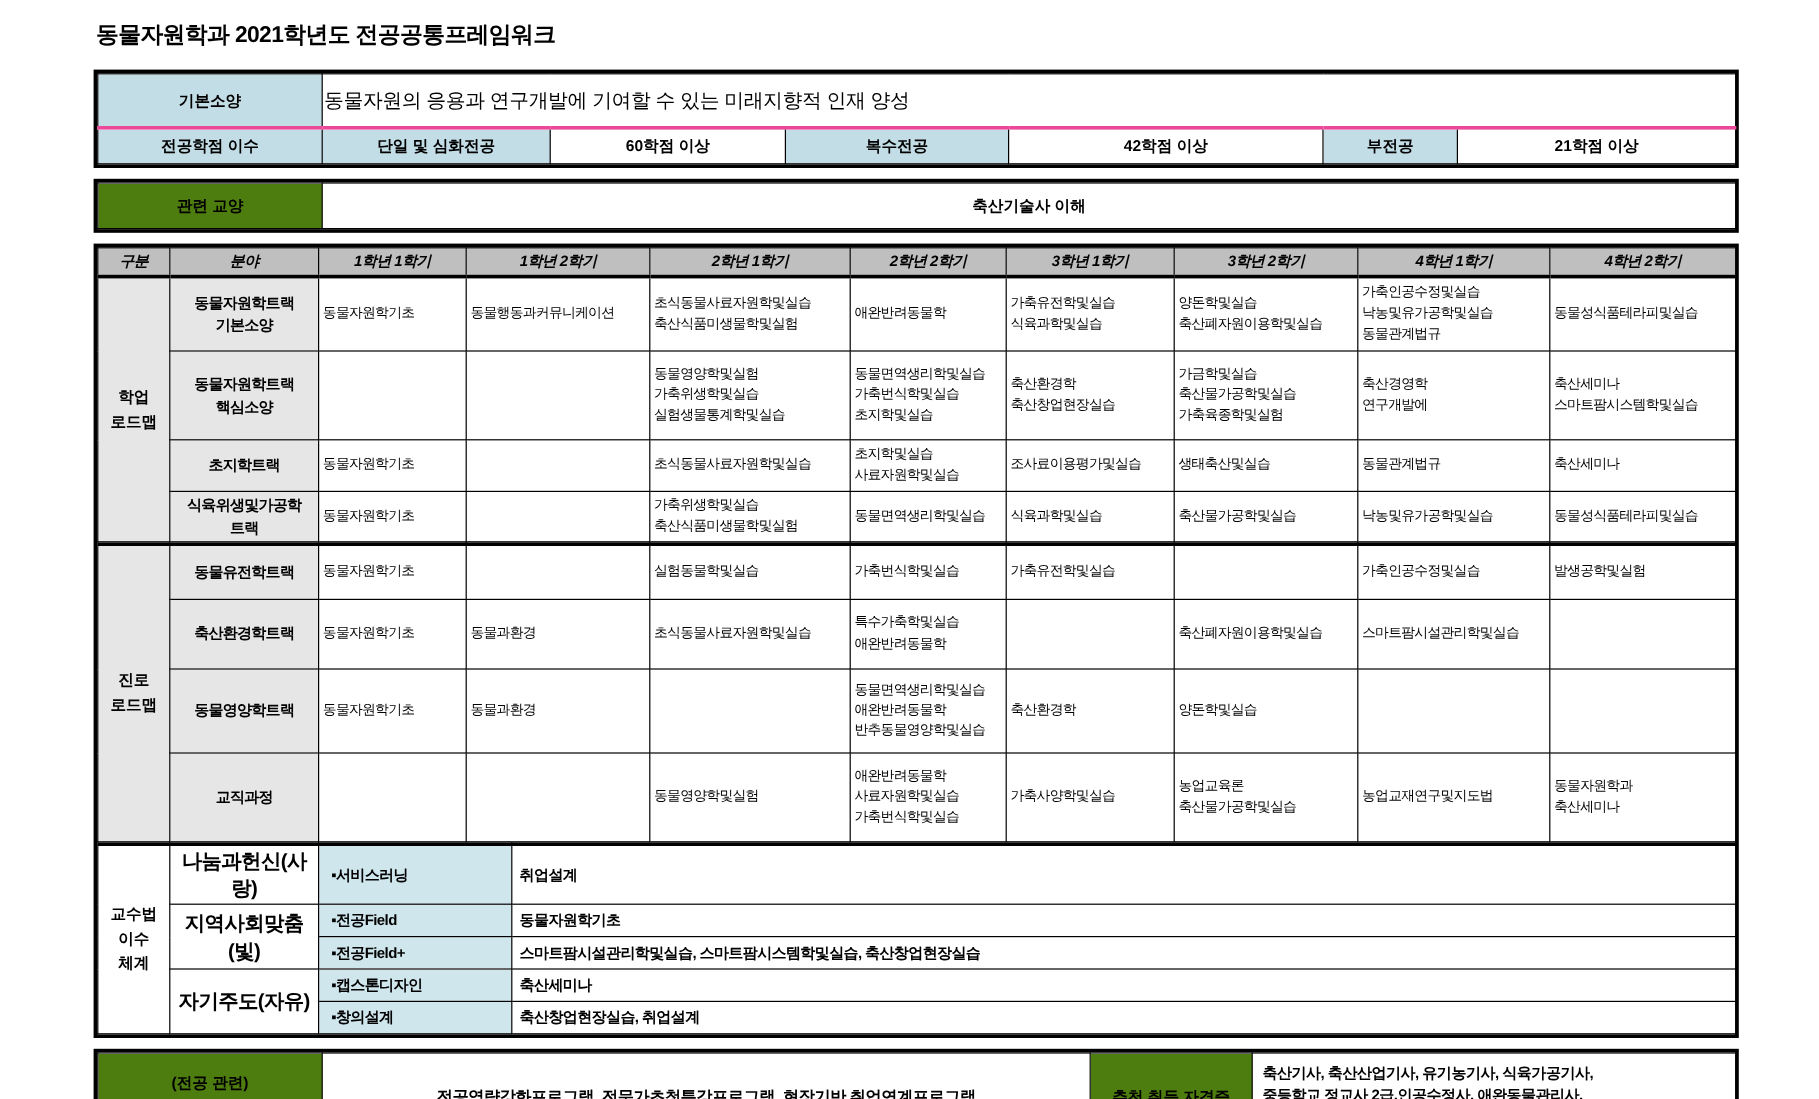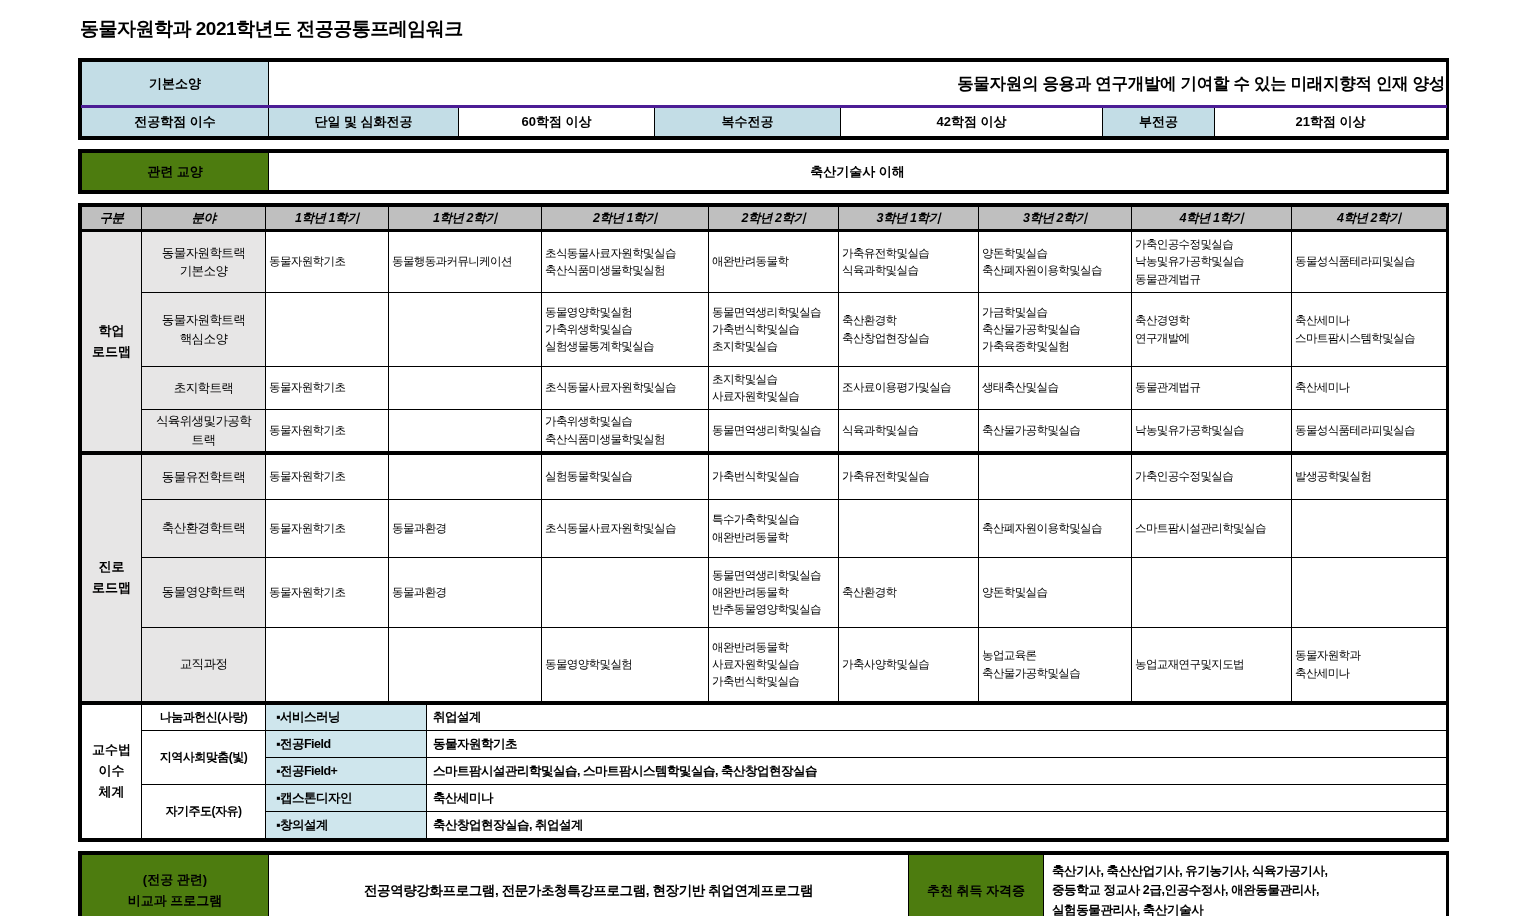--- a/index.html
+++ b/index.html
@@ -19,35 +19,35 @@
 
   .pre { white-space: pre-line; }
 
   .blue  { background: #c3dde6; }
   .blue2 { background: #cfe6ed; }
   .green { background: #4d7c0f; }
   .gray  { background: #bfbfbf; font-style: italic; }
   .lgray { background: #e7e6e6; }
 
   .lbl  { font-size: 13px; font-weight: bold; text-align: center; vertical-align: middle; }
-  .big  { font-size: 16.5px; font-weight: bold; text-align: right; vertical-align: middle; letter-spacing: -0.3px; }
+  .big  { font-size: 16.5px; font-weight: normal; text-align: left; vertical-align: middle; letter-spacing: -0.3px; }
   .val  { font-size: 13px; font-weight: bold; text-align: center; vertical-align: middle; }
 
-  .thick-top td { border-top: 3px solid #4c1d95; }
+  .thick-top td { border-top: 3px solid #ec4899; }
   table.sect { border-top: 3px solid #000; }
 
   .head-row th { font-size: 12.5px; font-weight: bold; text-align: center; height: 24px;
                  border-bottom: 3px solid #000; letter-spacing: -0.5px; }
 
   .group-cell { font-size: 13px; font-weight: bold; text-align: center; vertical-align: middle; line-height: 1.6; margin-left: 48px; }
-  .track-cell { font-size: 12.5px; font-weight: normal; text-align: center; vertical-align: middle; line-height: 1.45; letter-spacing: -0.6px; }
+  .track-cell { font-size: 12.5px; font-weight: bold; text-align: center; vertical-align: middle; line-height: 1.45; letter-spacing: -0.6px; }
   .course-cell { font-size: 11.5px; text-align: left; vertical-align: middle; padding: 2px 3px;
                  line-height: 1.5; letter-spacing: -0.6px; }
 
-  .cat-cell    { font-size: 12px; font-weight: bold; text-align: center; vertical-align: middle; letter-spacing: -0.5px; }
+  .cat-cell    { font-size: 17px; font-weight: bold; text-align: center; vertical-align: middle; letter-spacing: -0.5px; }
   .method-cell { font-size: 12.5px; font-weight: bold; text-align: left; vertical-align: middle; padding-left: 10px; letter-spacing: -0.5px; }
   .tcourse-cell{ font-size: 12.5px; font-weight: bold; text-align: left; vertical-align: middle; padding-left: 6px; letter-spacing: -0.5px; }
 
   .foot-label  { font-size: 13px; font-weight: bold; text-align: center; vertical-align: middle; line-height: 1.6; }
   .foot-center { font-size: 13.5px; font-weight: bold; text-align: center; vertical-align: middle; letter-spacing: -0.4px; }
   .foot-list   { font-size: 12.5px; font-weight: bold; text-align: left; vertical-align: middle;
                  padding: 3px 8px; line-height: 1.55; letter-spacing: -0.4px; }
 </style>
 </head>
 <body>

